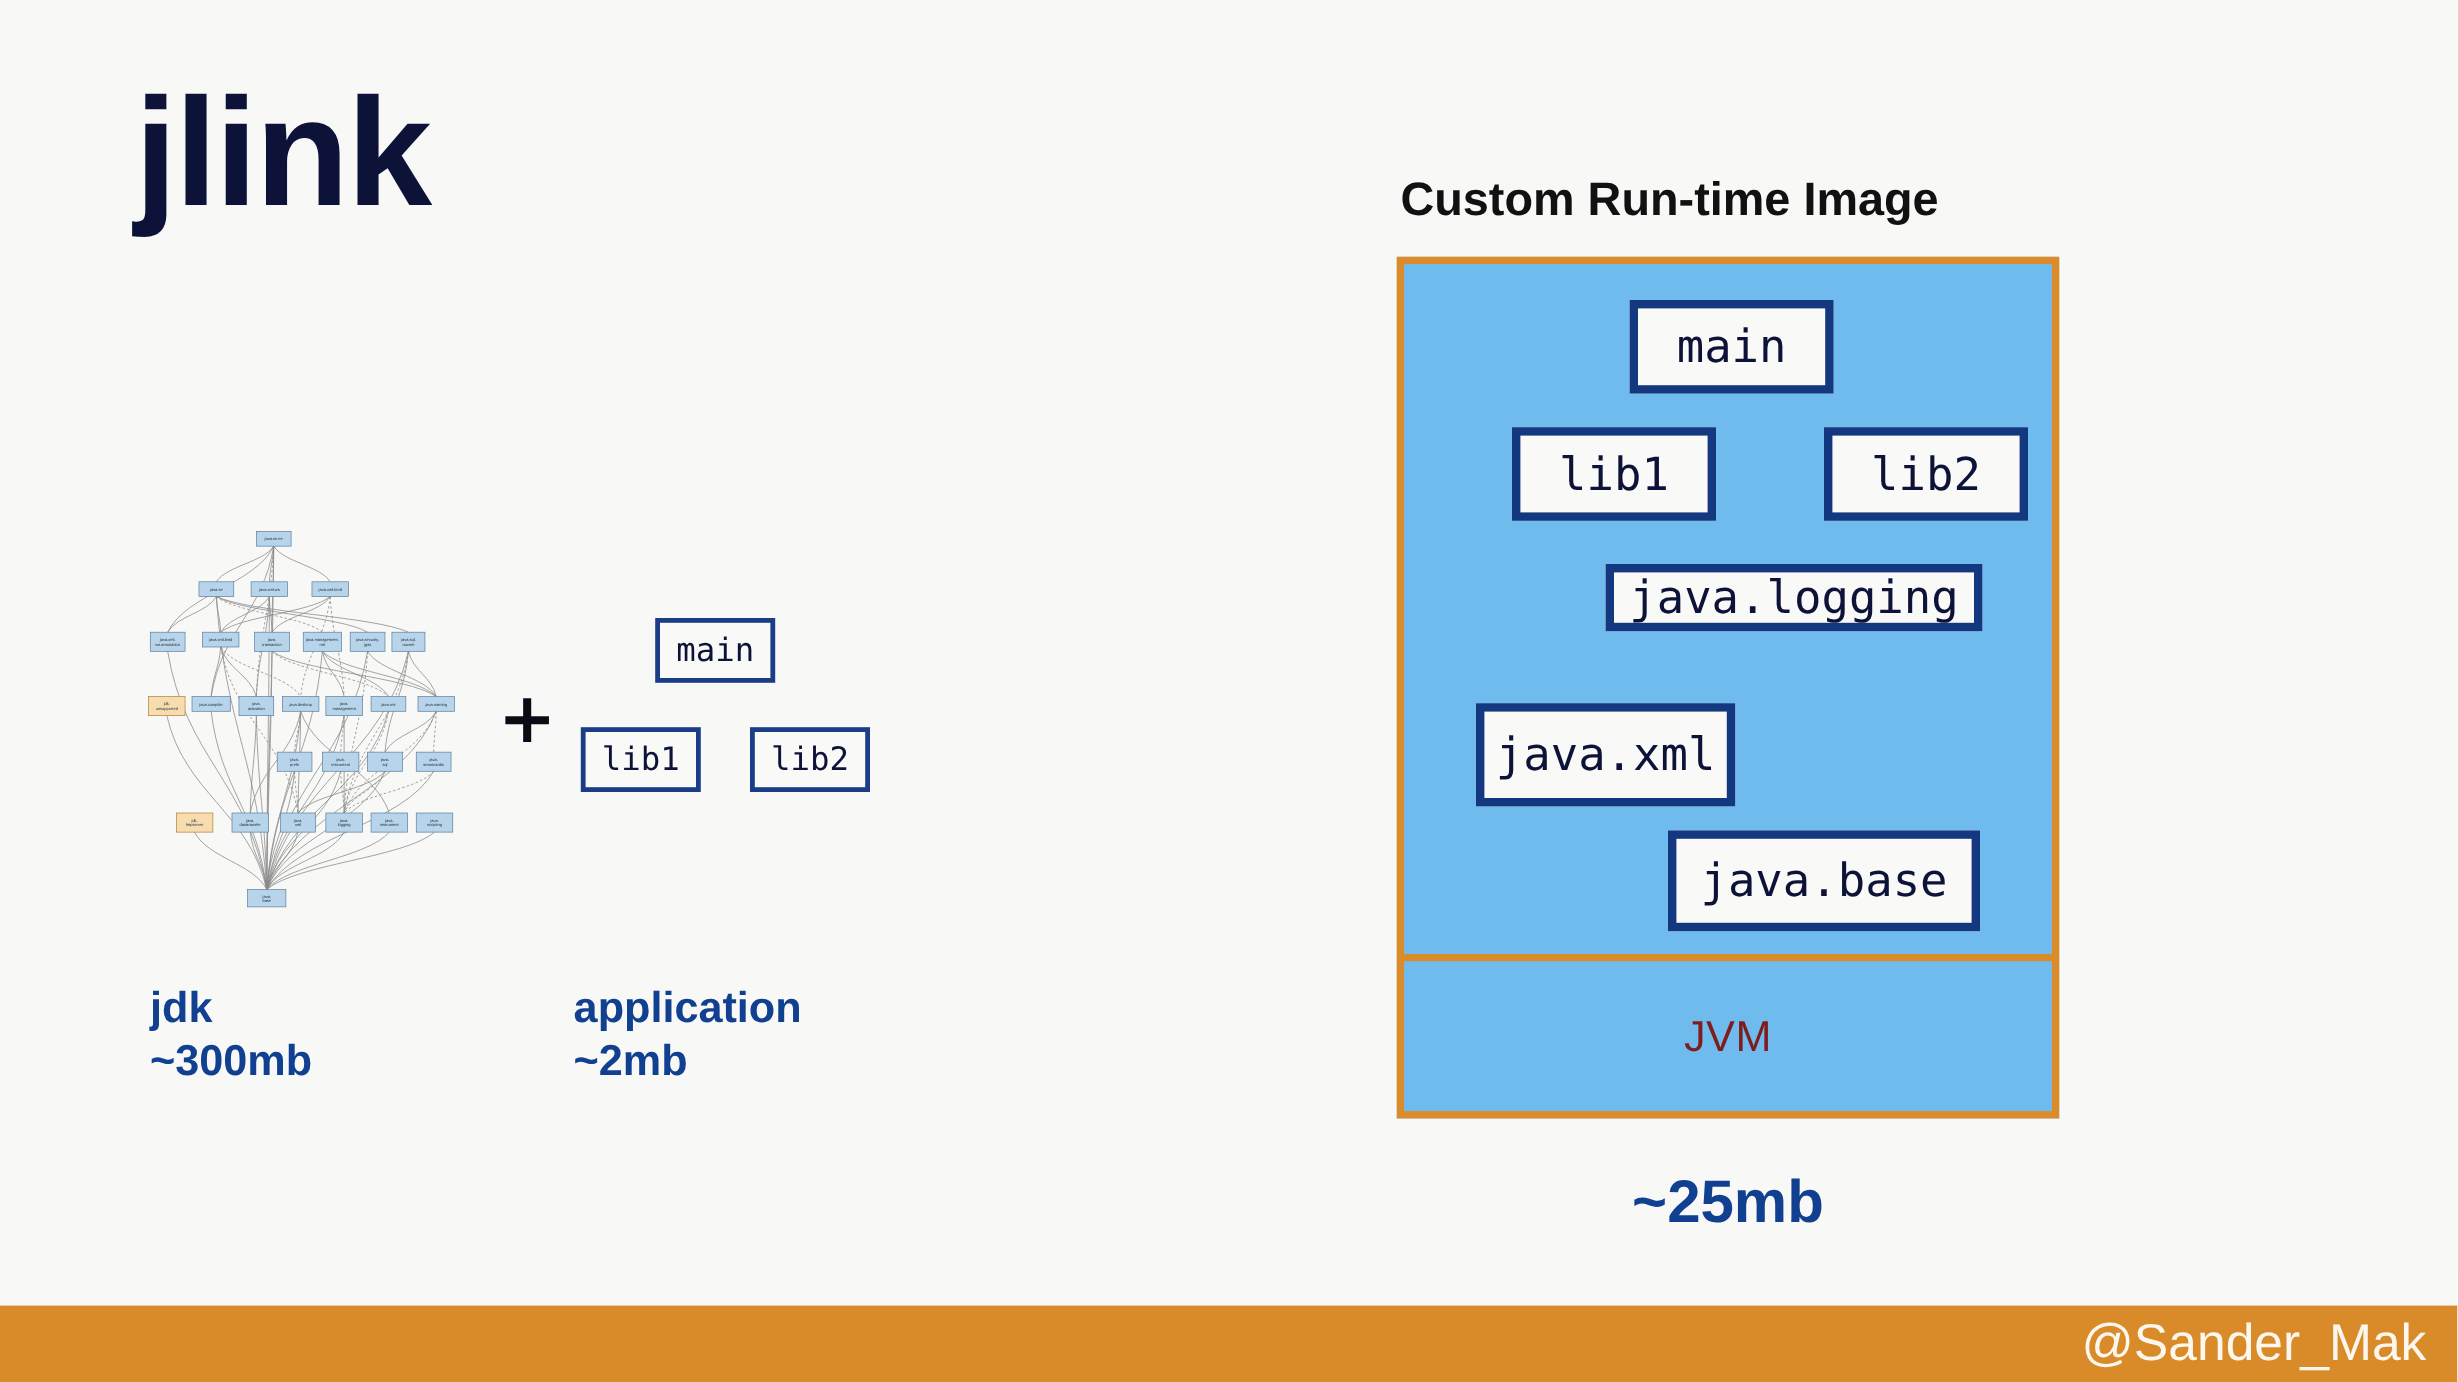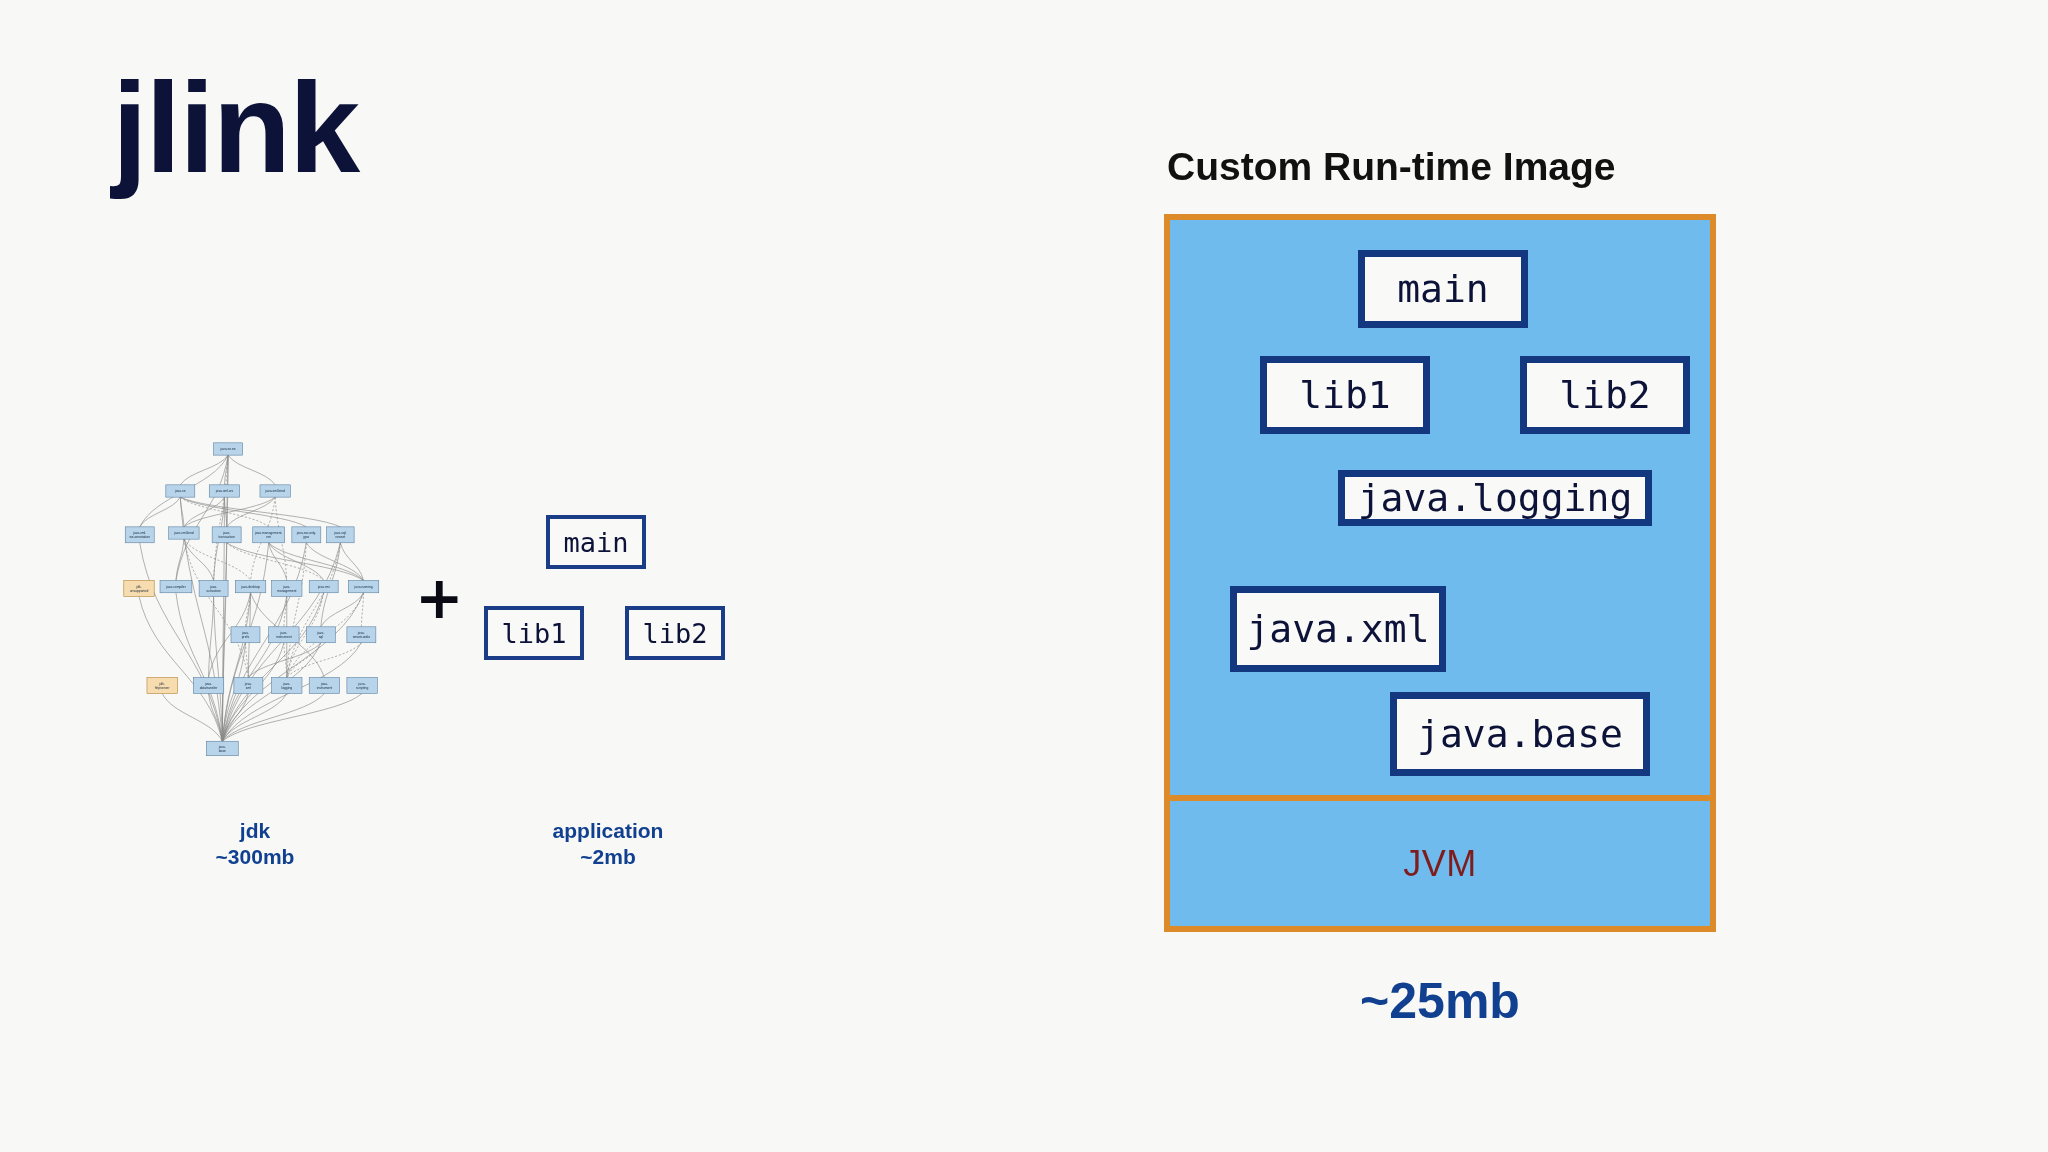--- a/index.html
+++ b/index.html
@@ -68,22 +68,22 @@
   }
   #app-main { left: 546px; top: 515px; width: 100px; height: 54px; }
   #app-lib1 { left: 484px; top: 606px; width: 100px; height: 54px; }
   #app-lib2 { left: 625px; top: 606px; width: 100px; height: 54px; }
 
   
   .caption {
     position: absolute;
     color: #10408f;
     font-weight: 700;
-    font-size: 21px;
-    text-align: center;
+    font-size: 36px;
+    text-align: left;
     line-height: 1.22;
   }
   #caption-jdk { left: 125px; top: 818px; width: 260px; }
   #caption-app { left: 478px; top: 818px; width: 260px; }
 
   
   #runtime-heading {
     position: absolute;
     left: 1167px;
     top: 145px;
@@ -403,14 +403,17 @@
       <div class="mod-box" id="mod-javaxml">java.xml</div>
       <div class="mod-box" id="mod-javabase">java.base</div>
     </div>
     <div id="jvm-area">
       <div id="jvm-label">JVM</div>
     </div>
   </div>
 
   <div id="runtime-size">~25mb</div>
 
+  <div id="footer-bar">
+    <div id="footer-handle">@Sander_Mak</div>
+  </div>
 
 </div>
 
 </body></html>

